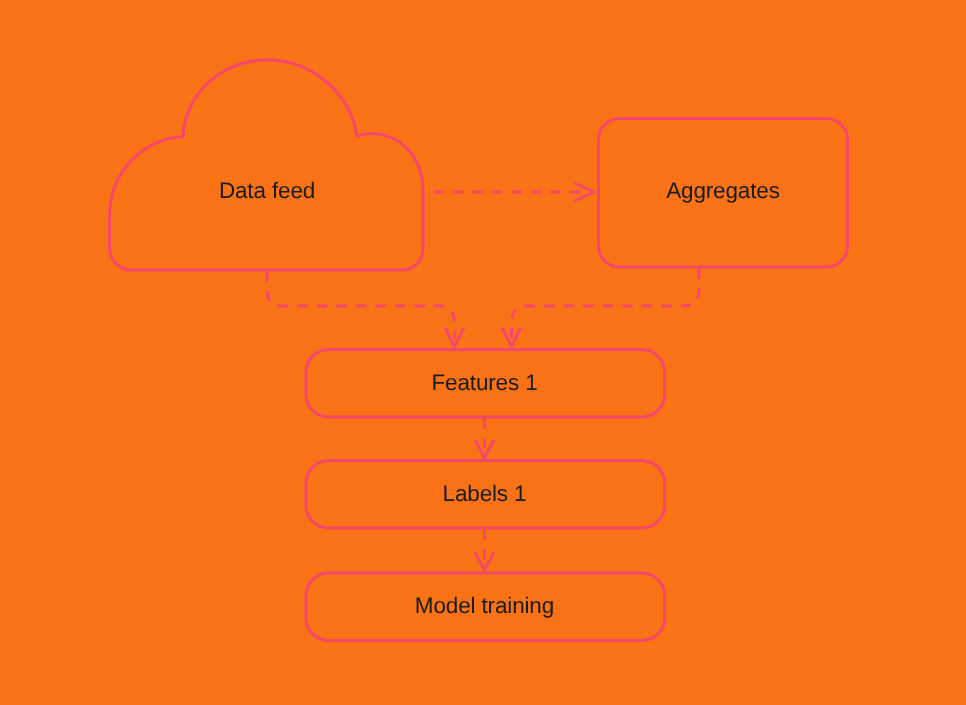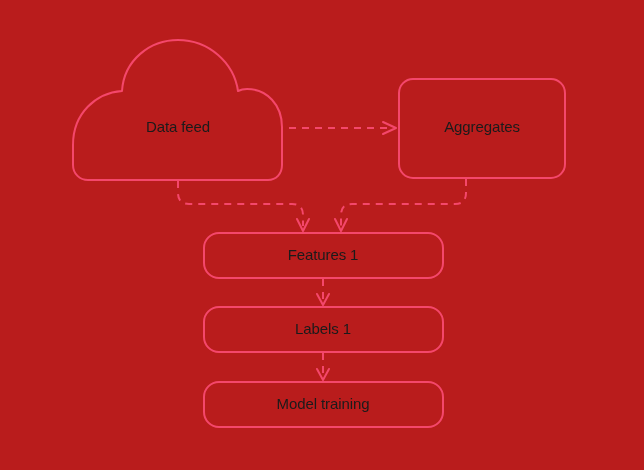--- a/index.html
+++ b/index.html
@@ -10,21 +10,21 @@
   body {
     width: 644px;
     height: 470px;
     font-family: "Liberation Sans", sans-serif;
     overflow: hidden;
   }
   #diagram-canvas {
     position: relative;
     width: 644px;
     height: 470px;
-    background: #b91c1c;
+    background: #f97316;
   }
   #diagram-svg {
     position: absolute;
     top: 0;
     left: 0;
     width: 644px;
     height: 470px;
     display: block;
   }
   .node-label {

